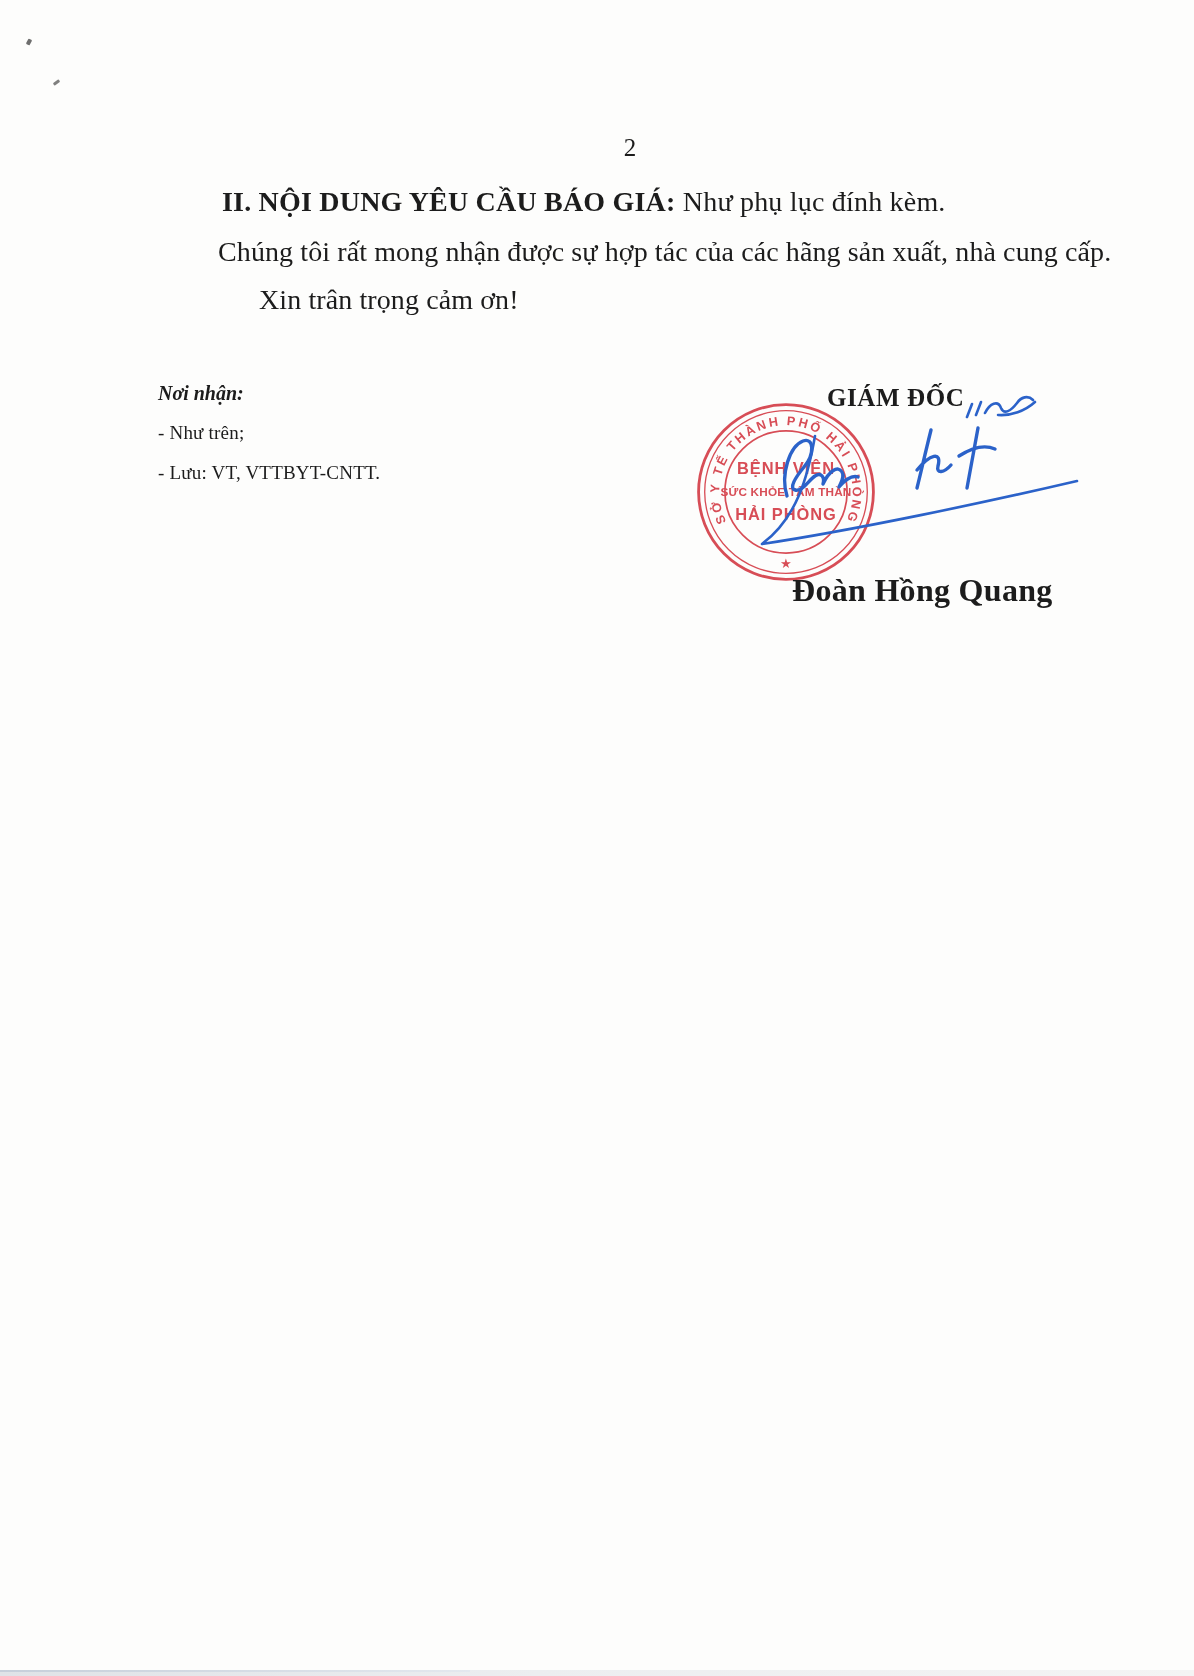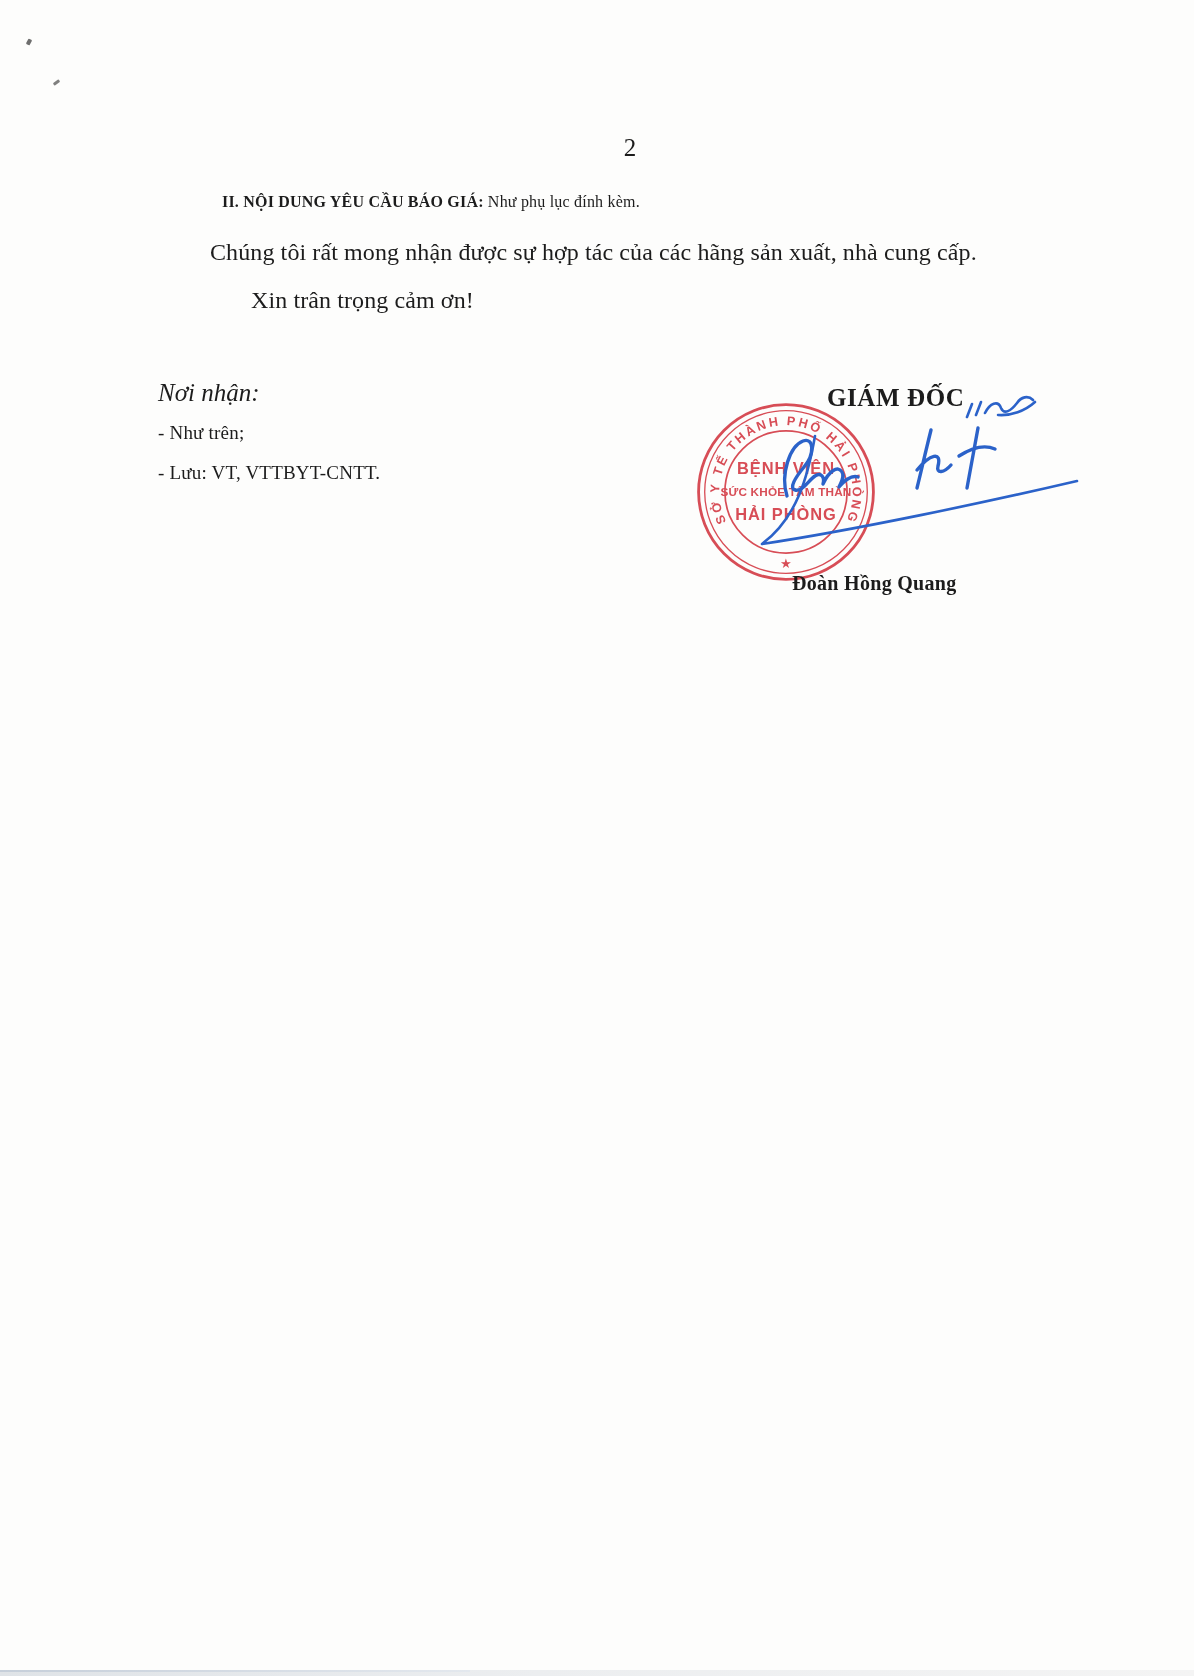--- a/index.html
+++ b/index.html
@@ -18,37 +18,37 @@
     color:var(--text-black);
   }
   .page-number{
     position:absolute;top:134px;left:0;width:1194px;
     text-align:center;font-size:25px;
     
     padding-left:66px;box-sizing:border-box;
   }
   .heading{
     position:absolute;top:186px;left:222px;width:900px;
-    font-size:16px;line-height:32px;white-space:nowrap;
+    font-size:28px;line-height:32px;white-space:nowrap;
     letter-spacing:.2px;
   }
   .heading .b{font-weight:bold;}
-  .para{position:absolute;left:210px;font-size:24px;line-height:32px;white-space:nowrap;letter-spacing:.1px;text-align:right;}
+  .para{position:absolute;left:218px;font-size:28px;line-height:32px;white-space:nowrap;letter-spacing:.1px;text-align:right;}
   .para.p2{top:236px;}
   .para.p3{top:284px;margin-left:41px;}
   .recipients{position:absolute;left:158px;top:382px;font-size:19px;line-height:22px;}
-  .rec-label{font-weight:normal;font-style:italic;font-size:25px;margin-bottom:5px;}
+  .rec-label{font-weight:bold;font-style:italic;font-size:20px;margin-bottom:5px;}
   .rec-item{margin-top:18px;letter-spacing:.2px;}
   .director-title{
     position:absolute;left:827px;top:384px;
     font-size:25px;font-weight:bold;letter-spacing:.6px;white-space:nowrap;
   }
   .signer-name{
     position:absolute;left:792px;top:572px;
-    font-size:20px;font-weight:bold;letter-spacing:.3px;white-space:nowrap;
+    font-size:32px;font-weight:bold;letter-spacing:.3px;white-space:nowrap;
   }
   .stamp-svg{position:absolute;left:692px;top:398px;width:188px;height:188px;opacity:.93;}
   .stamp-svg .ring{fill:none;stroke:var(--stamp-red);}
   .stamp-svg text{fill:var(--stamp-red);font-family:"Liberation Sans","DejaVu Sans",sans-serif;font-weight:bold;}
   .sig-svg{position:absolute;left:735px;top:380px;width:350px;height:185px;}
   .sig-svg path{fill:none;stroke:var(--signature-blue);stroke-linecap:round;stroke-linejoin:round;}
   
   .speck{position:absolute;background:#4a4a4a;border-radius:1px;}
   .speck.s1{left:27px;top:39px;width:4px;height:6px;transform:rotate(28deg);opacity:.8;}
   .speck.s2{left:53px;top:81px;width:7px;height:3px;transform:rotate(-35deg);opacity:.7;}

